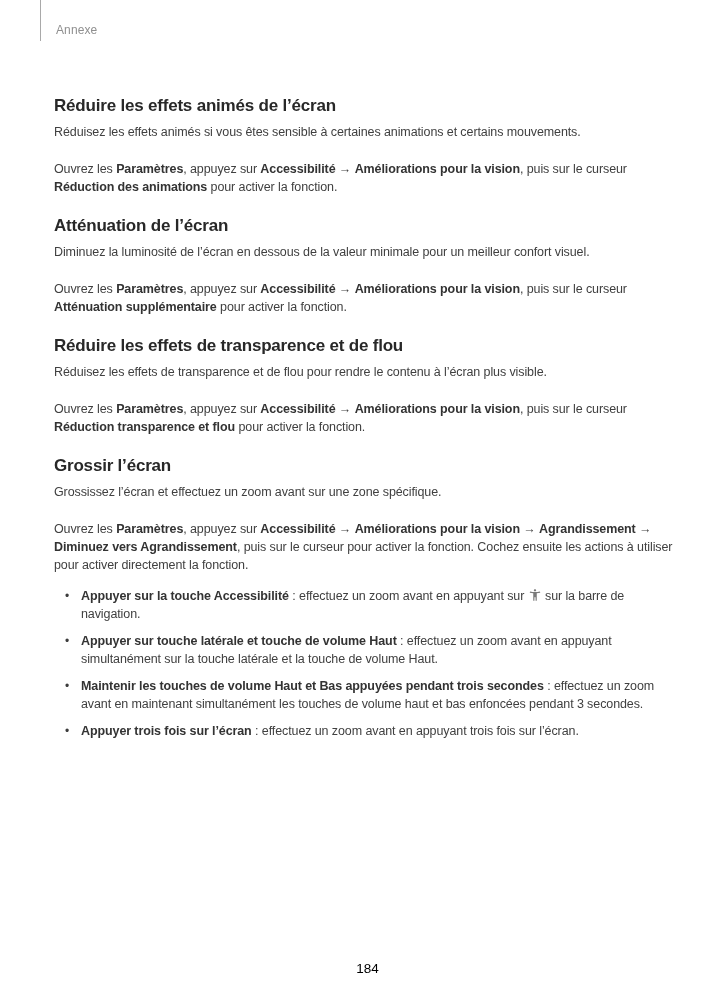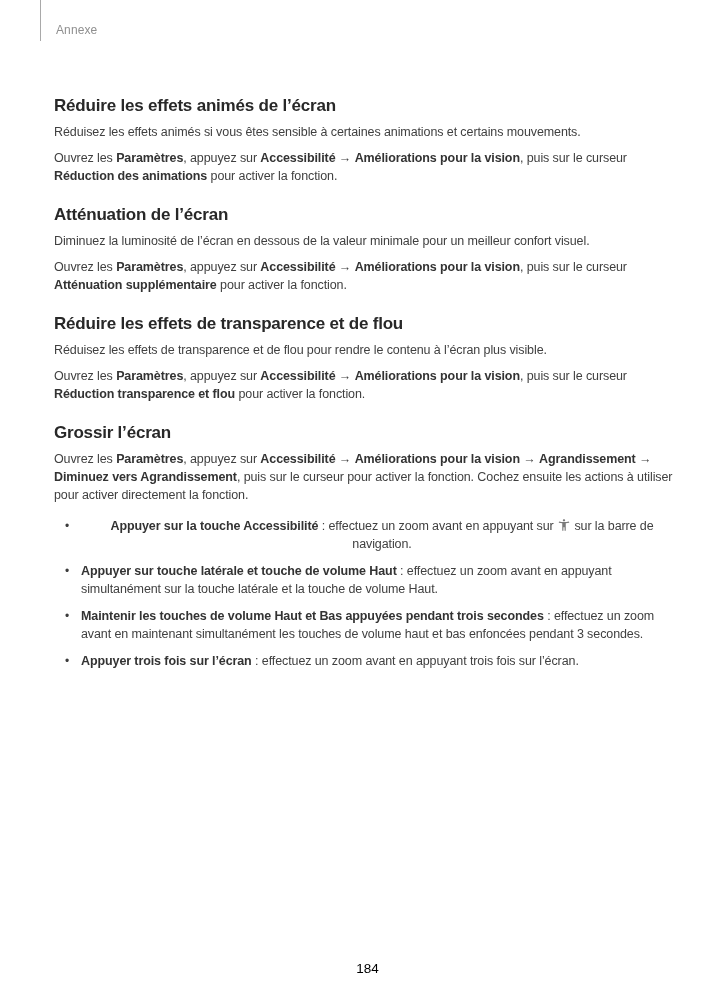--- a/index.html
+++ b/index.html
@@ -48,39 +48,39 @@
     color: #282828;
   }
 
   .section p {
     margin: 7px 0 0 0;
     font-size: 12.5px;
     line-height: 18px;
     letter-spacing: -0.1px;
     color: #404040;
   }
-  .section p + p { margin-top: 8px; }
+  .section p + p { margin-top: 19px; }
 
   .section b { font-weight: 700; color: #333333; }
 
   .section ul {
     list-style: none;
     margin: 10px 0 0 0;
     padding: 0;
   }
   .section li {
     position: relative;
     padding-left: 27px;
     margin-top: 9px;
     font-size: 12.5px;
     line-height: 18px;
     letter-spacing: -0.1px;
     color: #404040;
   }
-  .section li:first-child { margin-top: 13px; text-align: center; }
+  .section li:first-child { margin-top: 13px; }
   .section li::before {
     content: "•";
     position: absolute;
     left: 11px;
     top: 0;
     font-size: 12px;
     color: #3c3c3c;
   }
 
   .inline-icon { display: inline-block; vertical-align: -2px; line-height: 0; }
@@ -117,20 +117,21 @@
         <p><span>Diminuez la luminosité de l’écran en dessous de la valeur minimale pour un meilleur confort visuel.</span></p>
         <p><span>Ouvrez les </span><b>Paramètres</b><span>, appuyez sur </span><b>Accessibilité</b><span> → </span><b>Améliorations pour la vision</b><span>, puis sur le curseur </span><b>Atténuation supplémentaire</b><span> pour activer la fonction.</span></p>
       </section>
       <section class="section">
         <h2>Réduire les effets de transparence et de flou</h2>
         <p><span>Réduisez les effets de transparence et de flou pour rendre le contenu à l’écran plus visible.</span></p>
         <p><span>Ouvrez les </span><b>Paramètres</b><span>, appuyez sur </span><b>Accessibilité</b><span> → </span><b>Améliorations pour la vision</b><span>, puis sur le curseur </span><b>Réduction transparence et flou</b><span> pour activer la fonction.</span></p>
       </section>
       <section class="section">
         <h2>Grossir l’écran</h2>
+        <p><span>Grossissez l’écran et effectuez un zoom avant sur une zone spécifique.</span></p>
         <p><span>Ouvrez les </span><b>Paramètres</b><span>, appuyez sur </span><b>Accessibilité</b><span> → </span><b>Améliorations pour la vision</b><span> → </span><b>Agrandissement</b><span> → </span><b>Diminuez vers Agrandissement</b><span>, puis sur le curseur pour activer la fonction. Cochez ensuite les actions à utiliser pour activer directement la fonction.</span></p>
         <ul>
           <li><b>Appuyer sur la touche Accessibilité</b><span> : effectuez un zoom avant en appuyant sur </span><span class="inline-icon"><svg viewBox="0 0 24 24" aria-hidden="true">
     <path d="M20.5 6c-2.61.7-5.67 1-8.5 1s-5.89-.3-8.5-1L3 8c1.86.5 4 .83 6 1v13h2v-6h2v6h2V9c2-.17 4.14-.5 6-1l-.5-2zM12 6c1.1 0 2-.9 2-2s-.9-2-2-2-2 .9-2 2 .9 2 2 2z"></path>
   </svg></span><span> sur la barre de navigation.</span></li>
           <li><b>Appuyer sur touche latérale et touche de volume Haut</b><span> : effectuez un zoom avant en appuyant simultanément sur la touche latérale et la touche de volume Haut.</span></li>
           <li><b>Maintenir les touches de volume Haut et Bas appuyées pendant trois secondes</b><span> : effectuez un zoom avant en maintenant simultanément les touches de volume haut et bas enfoncées pendant 3 secondes.</span></li>
           <li><b>Appuyer trois fois sur l’écran</b><span> : effectuez un zoom avant en appuyant trois fois sur l’écran.</span></li>
         </ul>
       </section>

